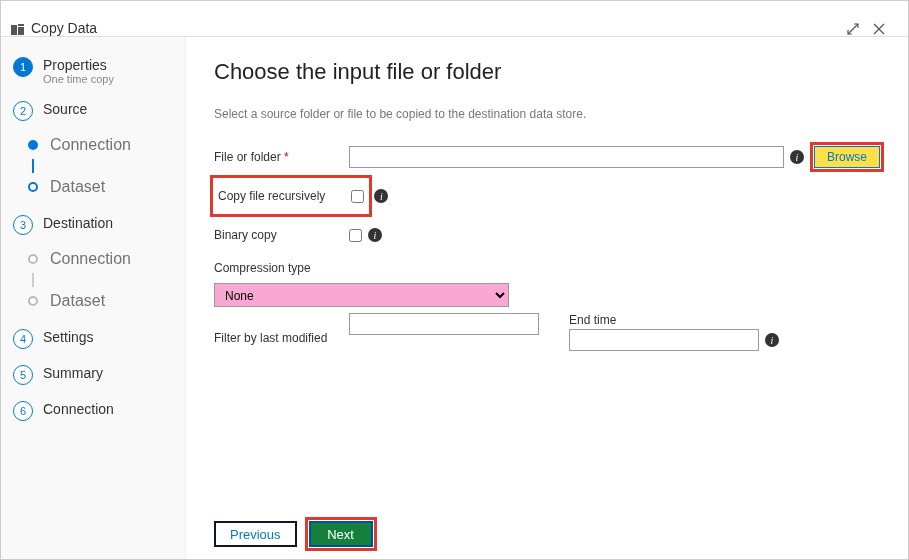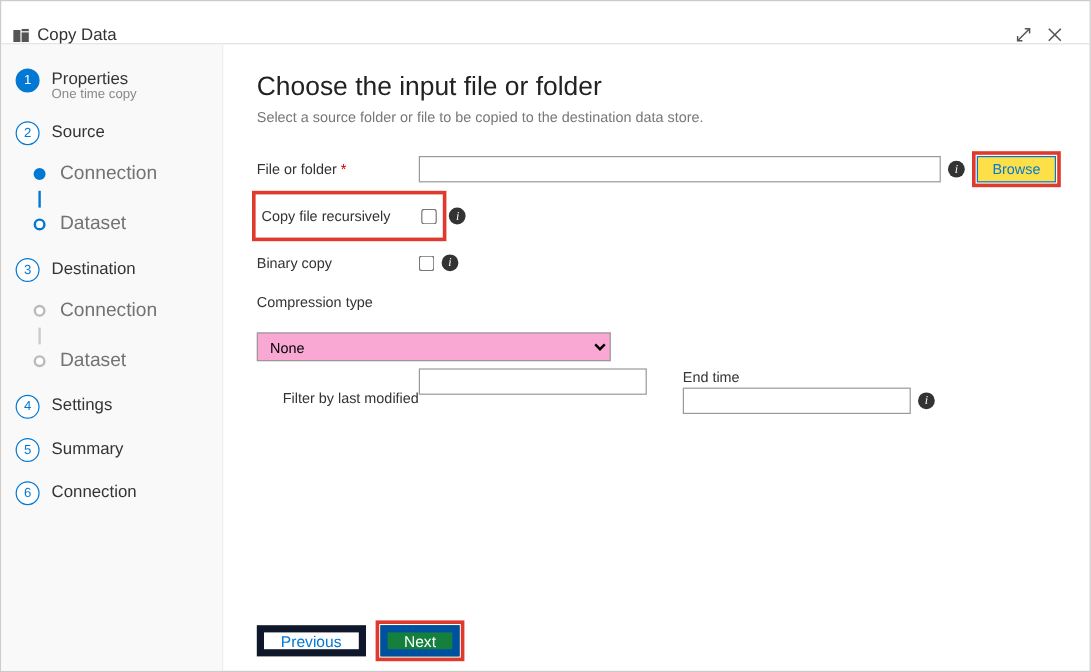--- a/index.html
+++ b/index.html
@@ -56,21 +56,21 @@
   .subrow .slabel { color: #737373; font-size: 16px; }
   .subconnector {
     width: 2px; height: 14px; background: #0078d4;
     margin-left: 9px;
   }
   .subconnector.grey { background: #ccc; }
   .main {
     flex: 1; padding: 22px 28px 12px 28px; position: relative;
     display: flex; flex-direction: column;
   }
-  .main h1 { font-size: 22px; font-weight: 400; color: #222; margin-bottom: 6px; }
+  .main h1 { font-size: 22px; font-weight: 400; color: #222; margin-bottom: 22px; }
   .main .subtitle { color: #777; font-size: 12px; margin-bottom: 22px; }
   .form-row { display: flex; align-items: center; min-height: 28px; margin-bottom: 8px; }
   .form-label { width: 135px; font-size: 12px; color: #333; }
   .req { color: #c00; }
   .field {
     border: 1px solid #999; height: 22px; padding: 0 6px;
     font-size: 12px; background: #fff;
   }
   .file-input { flex: 1; max-width: 435px; }
   .info {
@@ -84,25 +84,25 @@
     cursor: pointer;
   }
   .hl-red { outline: 3px solid #e03a2f; outline-offset: 1px; }
   .chk-row { display:inline-flex; align-items:center; padding: 10px 4px; }
   .chk { width:13px; height:13px; margin-left: 6px; }
   .select { width: 295px; height: 24px; border:1px solid #999; padding: 4px 6px; font-size: 12px; background:#f9a8d4; }
   .time-section { display:flex; gap: 30px; margin-left: 135px; }
   .time-col { display:flex; flex-direction:column; }
   .time-col .tlabel { font-size:12px; color:#333; margin-bottom:2px; }
   .time-col input { width: 190px; border:1px solid #999; height:22px; padding:0 6px; font-size:12px; }
-  .filter-row { display:flex; align-items:center; margin-top: 2px; text-align: right; }
+  .filter-row { display:flex; align-items:center; margin-top: 2px; }
   .footer { margin-top: auto; padding-top: 12px; display:flex; gap:12px; }
   .btn {
     height: 26px; min-width: 64px; padding: 0 14px;
-    font-size: 13px; cursor: pointer; border:6px solid #0f172a;
+    font-size: 13px; cursor: pointer; border:2px solid #0f172a;
   }
   .btn.secondary { background:#fff; color:#0078d4; }
   .btn.primary { background:#15803d; color:#fff; border-color:#0050a0; }
   svg { display:block; }
 </style>
 </head>
 <body>
 
 <div class="titlebar">
   <span class="title-icon">
@@ -221,21 +221,21 @@
       <span class="info">i</span>
     </div>
 
     <div class="form-row">
       <span class="form-label">Binary copy</span>
       <input type="checkbox" class="chk" style="margin-left: 0px;">
       <span class="info">i</span>
     </div>
 
     <div style="margin-top:4px;margin-bottom:6px">
-      <div class="form-label" style="width:auto;margin-bottom:18px">Compression type</div>
+      <div class="form-label" style="width:auto;margin-bottom:8px">Compression type</div>
       <select class="select">
         <option>None</option>
       </select>
     </div>
 
     <div class="time-section">
       <div class="time-col">
         <input value="" style="">
       </div>
       <div class="time-col">

